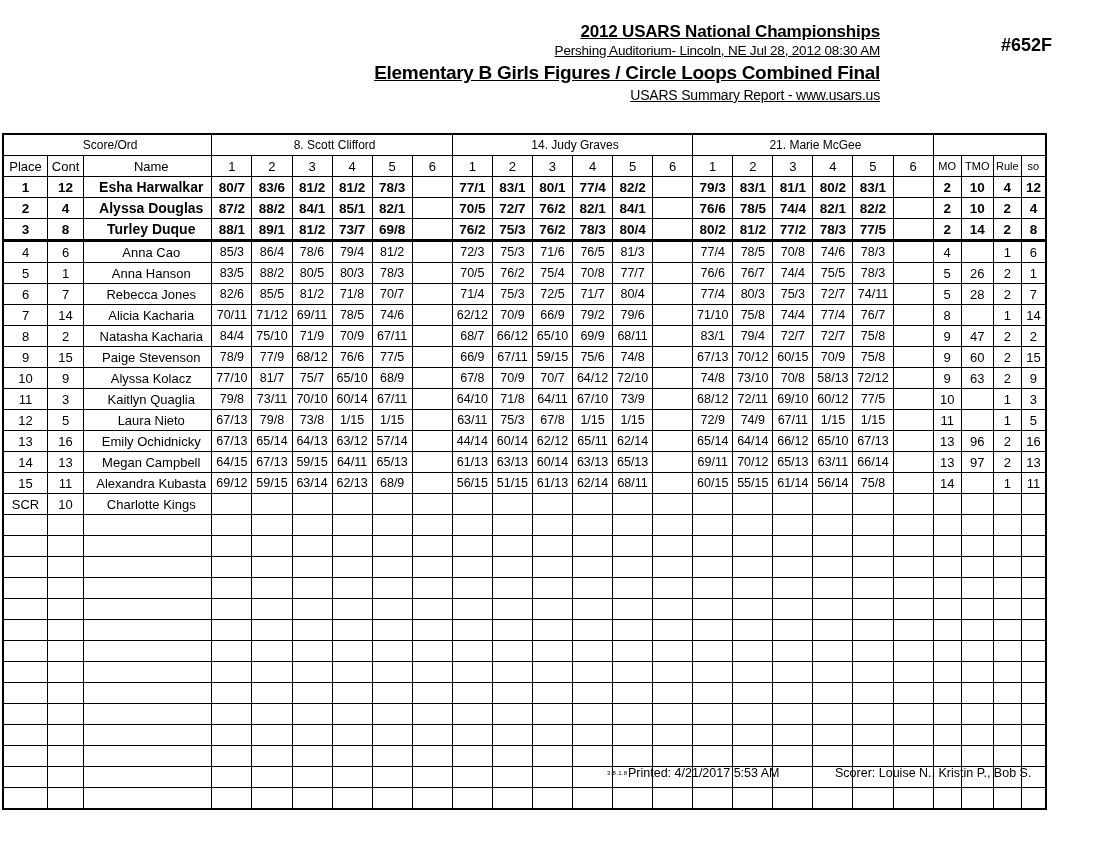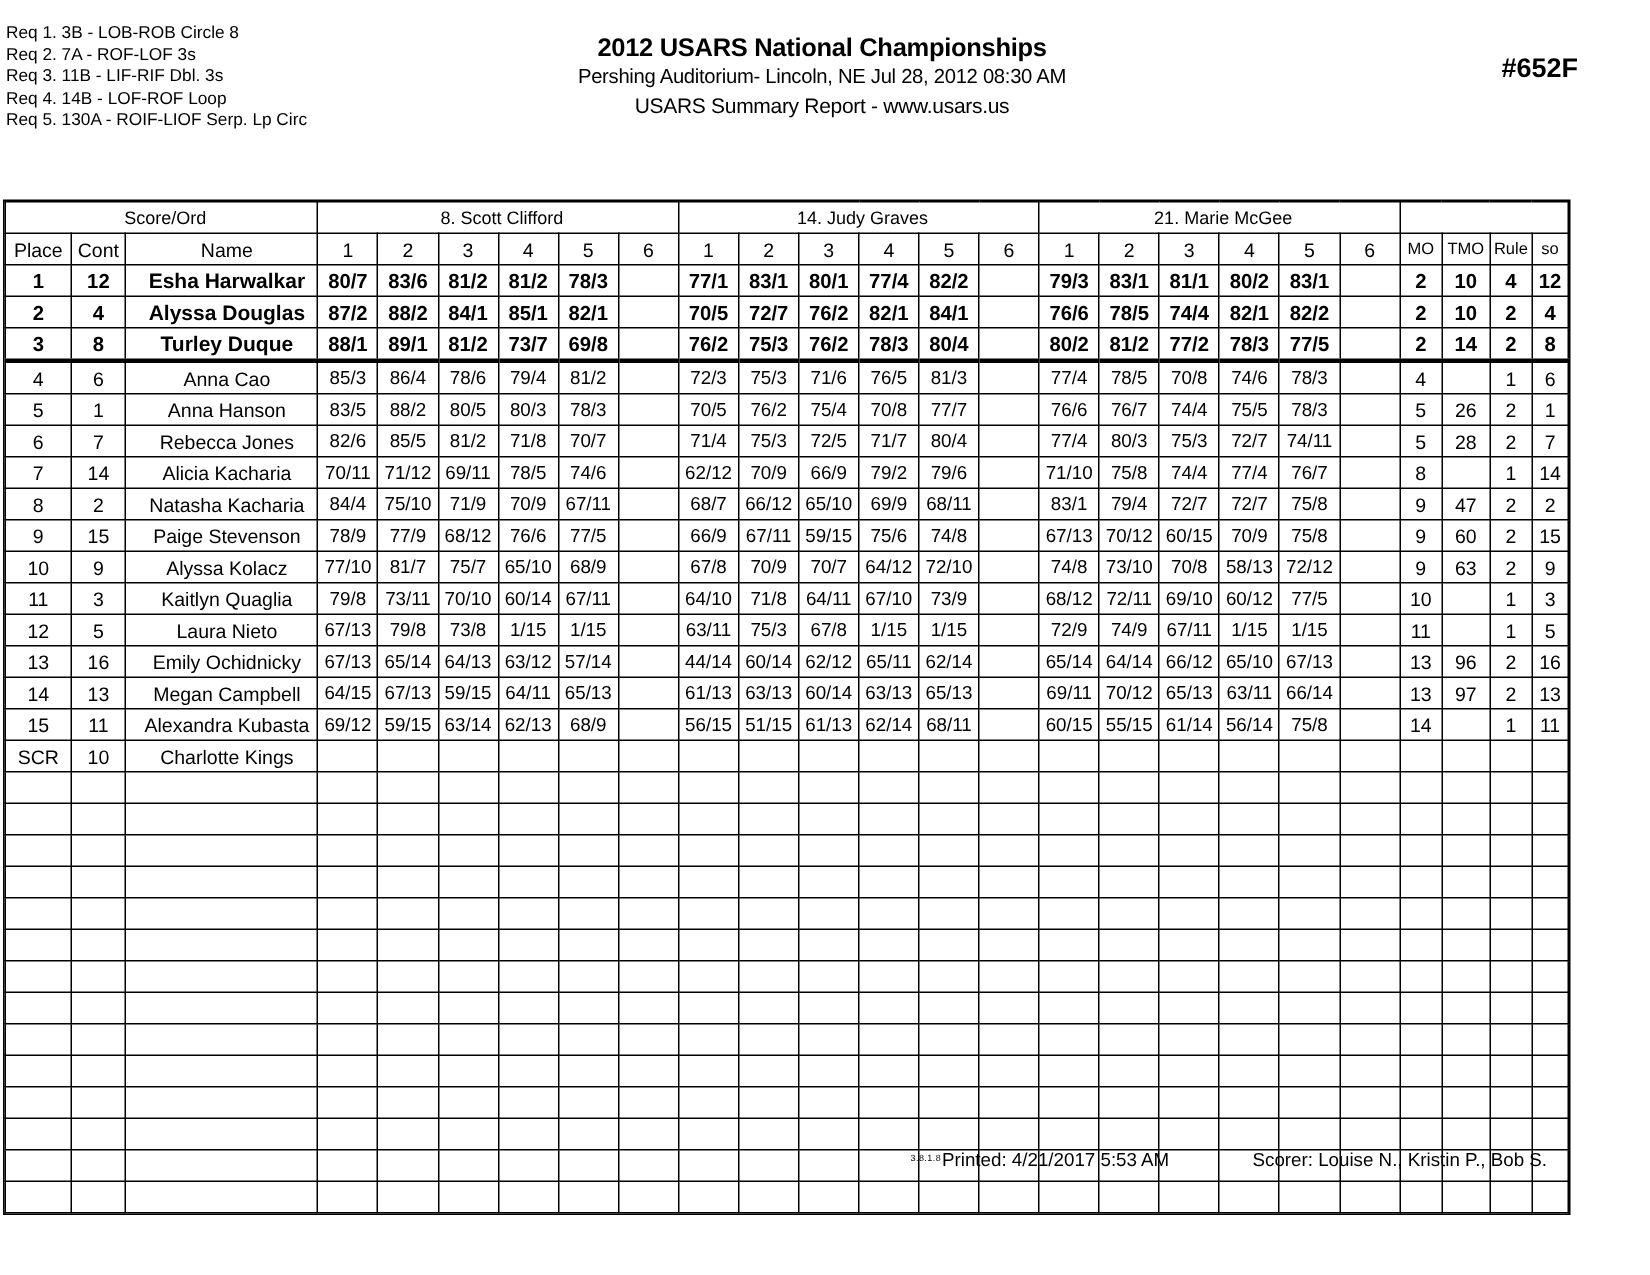--- a/index.html
+++ b/index.html
@@ -26,24 +26,25 @@
     left: 4px;
     top: 15px;
     font-size: 11.5px;
     line-height: 14.6px;
     white-space: nowrap;
   }
   .req-line { display: block; }
 
   .title-block {
     position: absolute;
-    left: 228px;
+    left: 240px;
     top: 22px;
     width: 640px;
-    text-align: center;
+    text-align: right;
+    text-decoration: underline;
   }
   .title-main {
     font-size: 17px;
     font-weight: bold;
     letter-spacing: -0.2px;
     line-height: 20px;
   }
   .title-venue {
     font-size: 13.5px;
     line-height: 18px;
@@ -159,31 +160,25 @@
   .scorer {
     position: absolute;
     left: 835px;
     top: 0px;
   }
 </style>
 </head>
 <body>
 
 <div class="header">
-  <div class="req-list">
-    <span class="req-line">Req  1.  3B - LOB-ROB Circle 8</span>
-    <span class="req-line">Req  2.  7A - ROF-LOF 3s</span>
-    <span class="req-line">Req  3.  11B - LIF-RIF Dbl. 3s</span>
-    <span class="req-line">Req  4.  14B - LOF-ROF Loop</span>
-    <span class="req-line">Req  5.  130A - ROIF-LIOF Serp. Lp Circ</span>
-  </div>
 
   <div class="title-block">
     <div class="title-main">2012 USARS National Championships</div>
     <div class="title-venue">Pershing Auditorium- Lincoln, NE  Jul 28, 2012  08:30 AM</div>
+    <div class="title-event">Elementary B Girls Figures / Circle Loops Combined Final</div>
     <div class="title-sub">USARS Summary Report - www.usars.us</div>
   </div>
 
   <div class="event-number">#652F</div>
 </div>
 
 <div class="sheet">
   <table class="grid">
     <colgroup>
       <col style="width:44px">

